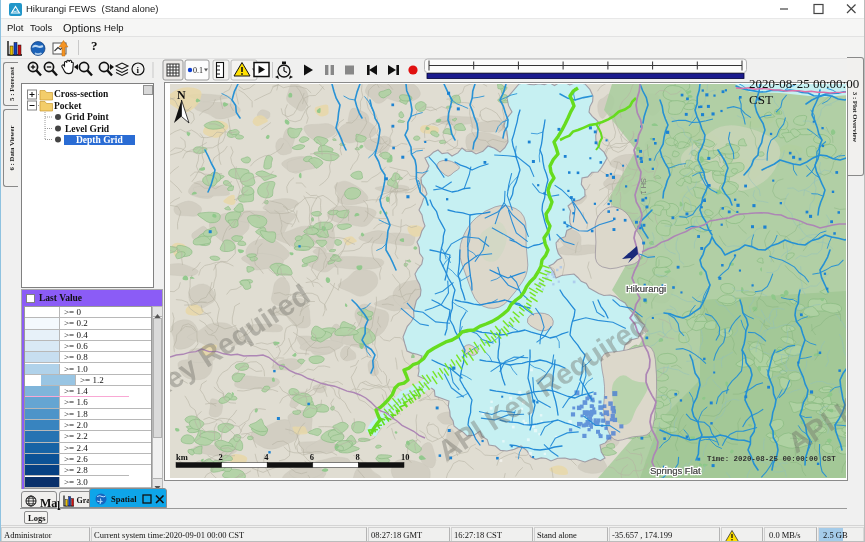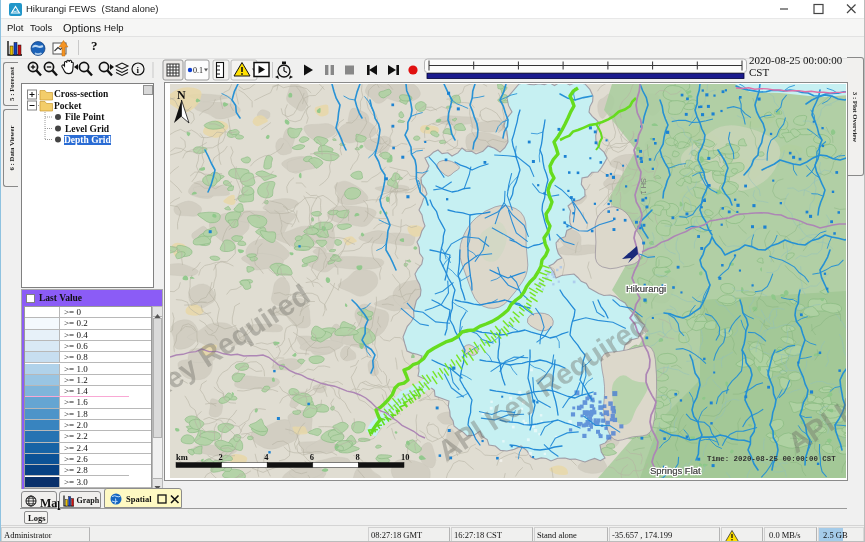--- a/index.html
+++ b/index.html
@@ -145,21 +145,21 @@
   <g stroke="#333" stroke-width="1">
     <line x1="49.7" y1="3.5" x2="49.7" y2="11.5"></line>
       <line x1="94.4" y1="3.5" x2="94.4" y2="11.5"></line>
     <line x1="139.1" y1="3.5" x2="139.1" y2="11.5"></line>
       <line x1="183.9" y1="3.5" x2="183.9" y2="11.5"></line>
     <line x1="228.6" y1="3.5" x2="228.6" y2="11.5"></line>
       <line x1="273.3" y1="3.5" x2="273.3" y2="11.5"></line>
   </g>
   <rect x="3" y="15.5" width="317" height="5" fill="#1c1c8e" stroke="#00003a" stroke-width="0.8"></rect>
 </svg>
-<div class="abs serif" style="left:749px;top:54px;font-size:11px;color:#111;z-index:5">2020-08-25 00:00:00 CST</div>
+<div class="abs serif" style="left:749px;top:76px;font-size:13px;color:#111;z-index:5">2020-08-25 00:00:00 CST</div>
 
 <div class="vtab" style="left:3px;top:62px;width:15px;height:44px">
     <span style="transform:translate(-50%,-50%) rotate(-90deg)">5 : Forecast</span>
   </div>
 <div class="vtab" style="left:3px;top:109px;width:15px;height:78px">
     <span style="transform:translate(-50%,-50%) rotate(-90deg)">6 : Data Viewer</span>
   </div>
 
 <div class="abs" style="left:847px;top:57px;width:17px;height:119px;background:#f1f0ee;border:1px solid #898989;border-left:none;border-radius:0 3px 3px 0">
   <span style="position:absolute;left:50%;top:50%;white-space:nowrap;font:bold 6.8px 'Liberation Serif',serif;color:#222;transform:translate(-50%,-50%) rotate(90deg)">3 : Plot Overview</span>
@@ -184,23 +184,23 @@
     <g>
       <path d="M18,6.5 h5 l1.5,2 h6 v7.5 h-12.5 Z" fill="#f3cd6a" stroke="#c89a30" stroke-width="0.7"></path>
       <path d="M18,17.5 h5 l1.5,2 h6 v7.5 h-12.5 Z" fill="#f3cd6a" stroke="#c89a30" stroke-width="0.7"></path>
     </g>
     <circle cx="36" cy="33" r="3" fill="#444"></circle>
     <circle cx="36" cy="44.5" r="3" fill="#444"></circle>
     <circle cx="36" cy="55.5" r="3" fill="#444"></circle>
   </svg>
   <div class="abs serif" style="left:32px;top:5px;font-size:9.5px;font-weight:bold;color:#111">Cross-section</div>
   <div class="abs serif" style="left:32px;top:16.5px;font-size:9.5px;font-weight:bold;color:#111">Pocket</div>
-  <div class="abs serif" style="left:43px;top:28px;font-size:9.5px;font-weight:bold;color:#111">File Point</div>
+  <div class="abs serif" style="left:43px;top:28px;font-size:9.5px;font-weight:bold;color:#111">Grid Point</div>
   <div class="abs serif" style="left:43px;top:39.5px;font-size:9.5px;font-weight:bold;color:#111">Level Grid</div>
-  <div class="abs serif" style="left:42px;top:50.5px;font-size:9.5px;font-weight:bold;color:#fff;background:#2a6cd4;padding:0 0">Depth Grid</div>
+  <div class="abs serif" style="left:42px;top:50.5px;font-size:9.5px;font-weight:bold;color:#fff;background:#2a6cd4;padding:0 12px">Depth Grid</div>
   <div class="abs" style="left:121px;top:1px;width:10px;height:10px;background:#d8d8d8;border:1px solid #909090"></div>
 </div>
 
 <div class="abs" style="left:21px;top:289px;width:142px;height:200px;background:#8b5cf6;border:1px solid #a8a8a8;border-bottom:none">
   <div class="abs" style="left:4px;top:4px;width:9px;height:9px;background:#fff;border:1px solid #808080"></div>
   <div class="abs serif" style="left:17px;top:3px;font-size:9.5px;font-weight:bold;color:#111">Last Value</div>
   <div class="abs" style="left:2px;top:16px;width:128px;height:183px;background:#fff;border:1px solid #999;overflow:hidden">
     <div style="position:absolute;left:0;top:0.0px;width:126px;height:11.3px;border-bottom:1px solid #b8b8b8">
         <div style="position:absolute;left:0;top:0;width:35px;height:10.3px;background:#ffffff;border-right:1px solid #b8b8b8"></div>
         <div style="position:absolute;left:39px;top:0px;font:9px 'Liberation Serif',serif;color:#111">&gt;= 0</div>
@@ -218,21 +218,21 @@
         <div style="position:absolute;left:39px;top:0px;font:9px 'Liberation Serif',serif;color:#111">&gt;= 0.6</div>
       </div>
       <div style="position:absolute;left:0;top:45.2px;width:126px;height:11.3px;border-bottom:1px solid #b8b8b8">
         <div style="position:absolute;left:0;top:0;width:35px;height:10.3px;background:#c7def0;border-right:1px solid #b8b8b8"></div>
         <div style="position:absolute;left:39px;top:0px;font:9px 'Liberation Serif',serif;color:#111">&gt;= 0.8</div>
       </div>
       <div style="position:absolute;left:0;top:56.5px;width:139px;height:11.3px;border-bottom:1px solid #b8b8b8">
         <div style="position:absolute;left:0;top:0;width:35px;height:10.3px;background:#b0d2ea;border-right:1px solid #b8b8b8"></div>
         <div style="position:absolute;left:39px;top:0px;font:9px 'Liberation Serif',serif;color:#111">&gt;= 1.0</div>
       </div>
-      <div style="position:absolute;left:0;top:67.8px;width:126px;height:11.3px;border-bottom:1px solid #b8b8b8">
+      <div style="position:absolute;left:16px;top:67.8px;width:126px;height:11.3px;border-bottom:1px solid #b8b8b8">
         <div style="position:absolute;left:0;top:0;width:35px;height:10.3px;background:#99c5e3;border-right:1px solid #b8b8b8"></div>
         <div style="position:absolute;left:39px;top:0px;font:9px 'Liberation Serif',serif;color:#111">&gt;= 1.2</div>
       </div>
       <div style="position:absolute;left:0;top:79.1px;width:104px;height:11.3px;border-bottom:1px solid #f9a8d4">
         <div style="position:absolute;left:0;top:0;width:35px;height:10.3px;background:#7fb5da;border-right:1px solid #b8b8b8"></div>
         <div style="position:absolute;left:39px;top:0px;font:9px 'Liberation Serif',serif;color:#111">&gt;= 1.4</div>
       </div>
       <div style="position:absolute;left:0;top:90.4px;width:126px;height:11.3px;border-bottom:1px solid #b8b8b8">
         <div style="position:absolute;left:0;top:0;width:35px;height:10.3px;background:#65a5d2;border-right:1px solid #b8b8b8"></div>
         <div style="position:absolute;left:39px;top:0px;font:9px 'Liberation Serif',serif;color:#111">&gt;= 1.6</div>
@@ -2016,39 +2016,42 @@
 </div>
 <div class="btab" style="left:59px;top:491px;width:42px;height:17px">
   <svg class="abs" style="left:3px;top:2.5px" width="12" height="12" viewBox="0 0 12 12">
     <path d="M1,0.5 L1,11 L11,11" stroke="#111" stroke-width="1.2" fill="none"></path>
     <rect x="2.5" y="4.5" width="2.2" height="6.5" fill="#e8c000" stroke="#111" stroke-width="0.4"></rect>
     <rect x="5.5" y="1.5" width="2.2" height="9.5" fill="#1040c0" stroke="#111" stroke-width="0.4"></rect>
     <rect x="8.5" y="3.5" width="2.2" height="7.5" fill="#d01010" stroke="#111" stroke-width="0.4"></rect>
   </svg>
   <span style="position:absolute;left:16.5px;top:3.5px;font-size:8px">Graph</span>
 </div>
-<div class="btab" style="left:104px;top:488px;width:78px;height:20px;background:#fef9c3">
+<div class="btab" style="left:89px;top:488px;width:78px;height:20px;background:#0ea5e9">
   <svg class="abs" style="left:5px;top:4px" width="12" height="12" viewBox="0 0 12 12">
     <circle cx="6" cy="6" r="5.5" fill="#1565c0"></circle>
     <path d="M2,3.5 q3,-1.5 5,0 q2,1 3.5,-0.5 M2,8 q3,1.5 5.5,0.5 M5,11 q1.5,-3 0.5,-5.5" stroke="#bfe2ff" stroke-width="1" fill="none"></path>
   </svg>
   <span style="position:absolute;left:21px;top:5px">Spatial</span>
   <svg class="abs" style="left:52px;top:5px" width="24" height="11" viewBox="0 0 24 11">
     <rect x="1" y="1" width="8" height="8" fill="none" stroke="#111" stroke-width="1.3"></rect>
     <path d="M14,1.5 L21.5,9 M21.5,1.5 L14,9" stroke="#111" stroke-width="1.6"></path>
   </svg>
 </div>
 
 <div class="abs" style="left:24px;top:511px;width:24px;height:13px;background:#f4f3f1;border:1px solid #8c8c8c;border-radius:2px">
   <span style="position:absolute;left:3px;top:1px;font:bold 8.5px 'Liberation Serif',serif;color:#111">Logs</span>
 </div>
 
 <div class="abs" style="left:0;top:525px;width:865px;height:17px;background:#f0f0ef;border-top:1px solid #d4d4d4;font-family:'Liberation Serif',serif;font-size:8.5px;color:#111">
   <div class="abs" style="left:1px;top:1px;width:89px;height:15px;border:1px solid #d0d0d0;border-right-color:#b4b4b4">
       <span style="position:absolute;left:2px;top:2px">Administrator</span>
+    </div>
+  <div class="abs" style="left:91px;top:1px;width:276px;height:15px;border:1px solid #d0d0d0;border-right-color:#b4b4b4">
+      <span style="position:absolute;left:2px;top:2px">Current system time:2020-09-01 00:00 CST</span>
     </div>
   <div class="abs" style="left:368px;top:1px;width:82px;height:15px;border:1px solid #d0d0d0;border-right-color:#b4b4b4">
       <span style="position:absolute;left:2px;top:2px">08:27:18 GMT</span>
     </div>
   <div class="abs" style="left:451px;top:1px;width:82px;height:15px;border:1px solid #d0d0d0;border-right-color:#b4b4b4">
       <span style="position:absolute;left:2px;top:2px">16:27:18 CST</span>
     </div>
   <div class="abs" style="left:534px;top:1px;width:74px;height:15px;border:1px solid #d0d0d0;border-right-color:#b4b4b4">
       <span style="position:absolute;left:2px;top:2px">Stand alone</span>
     </div>

